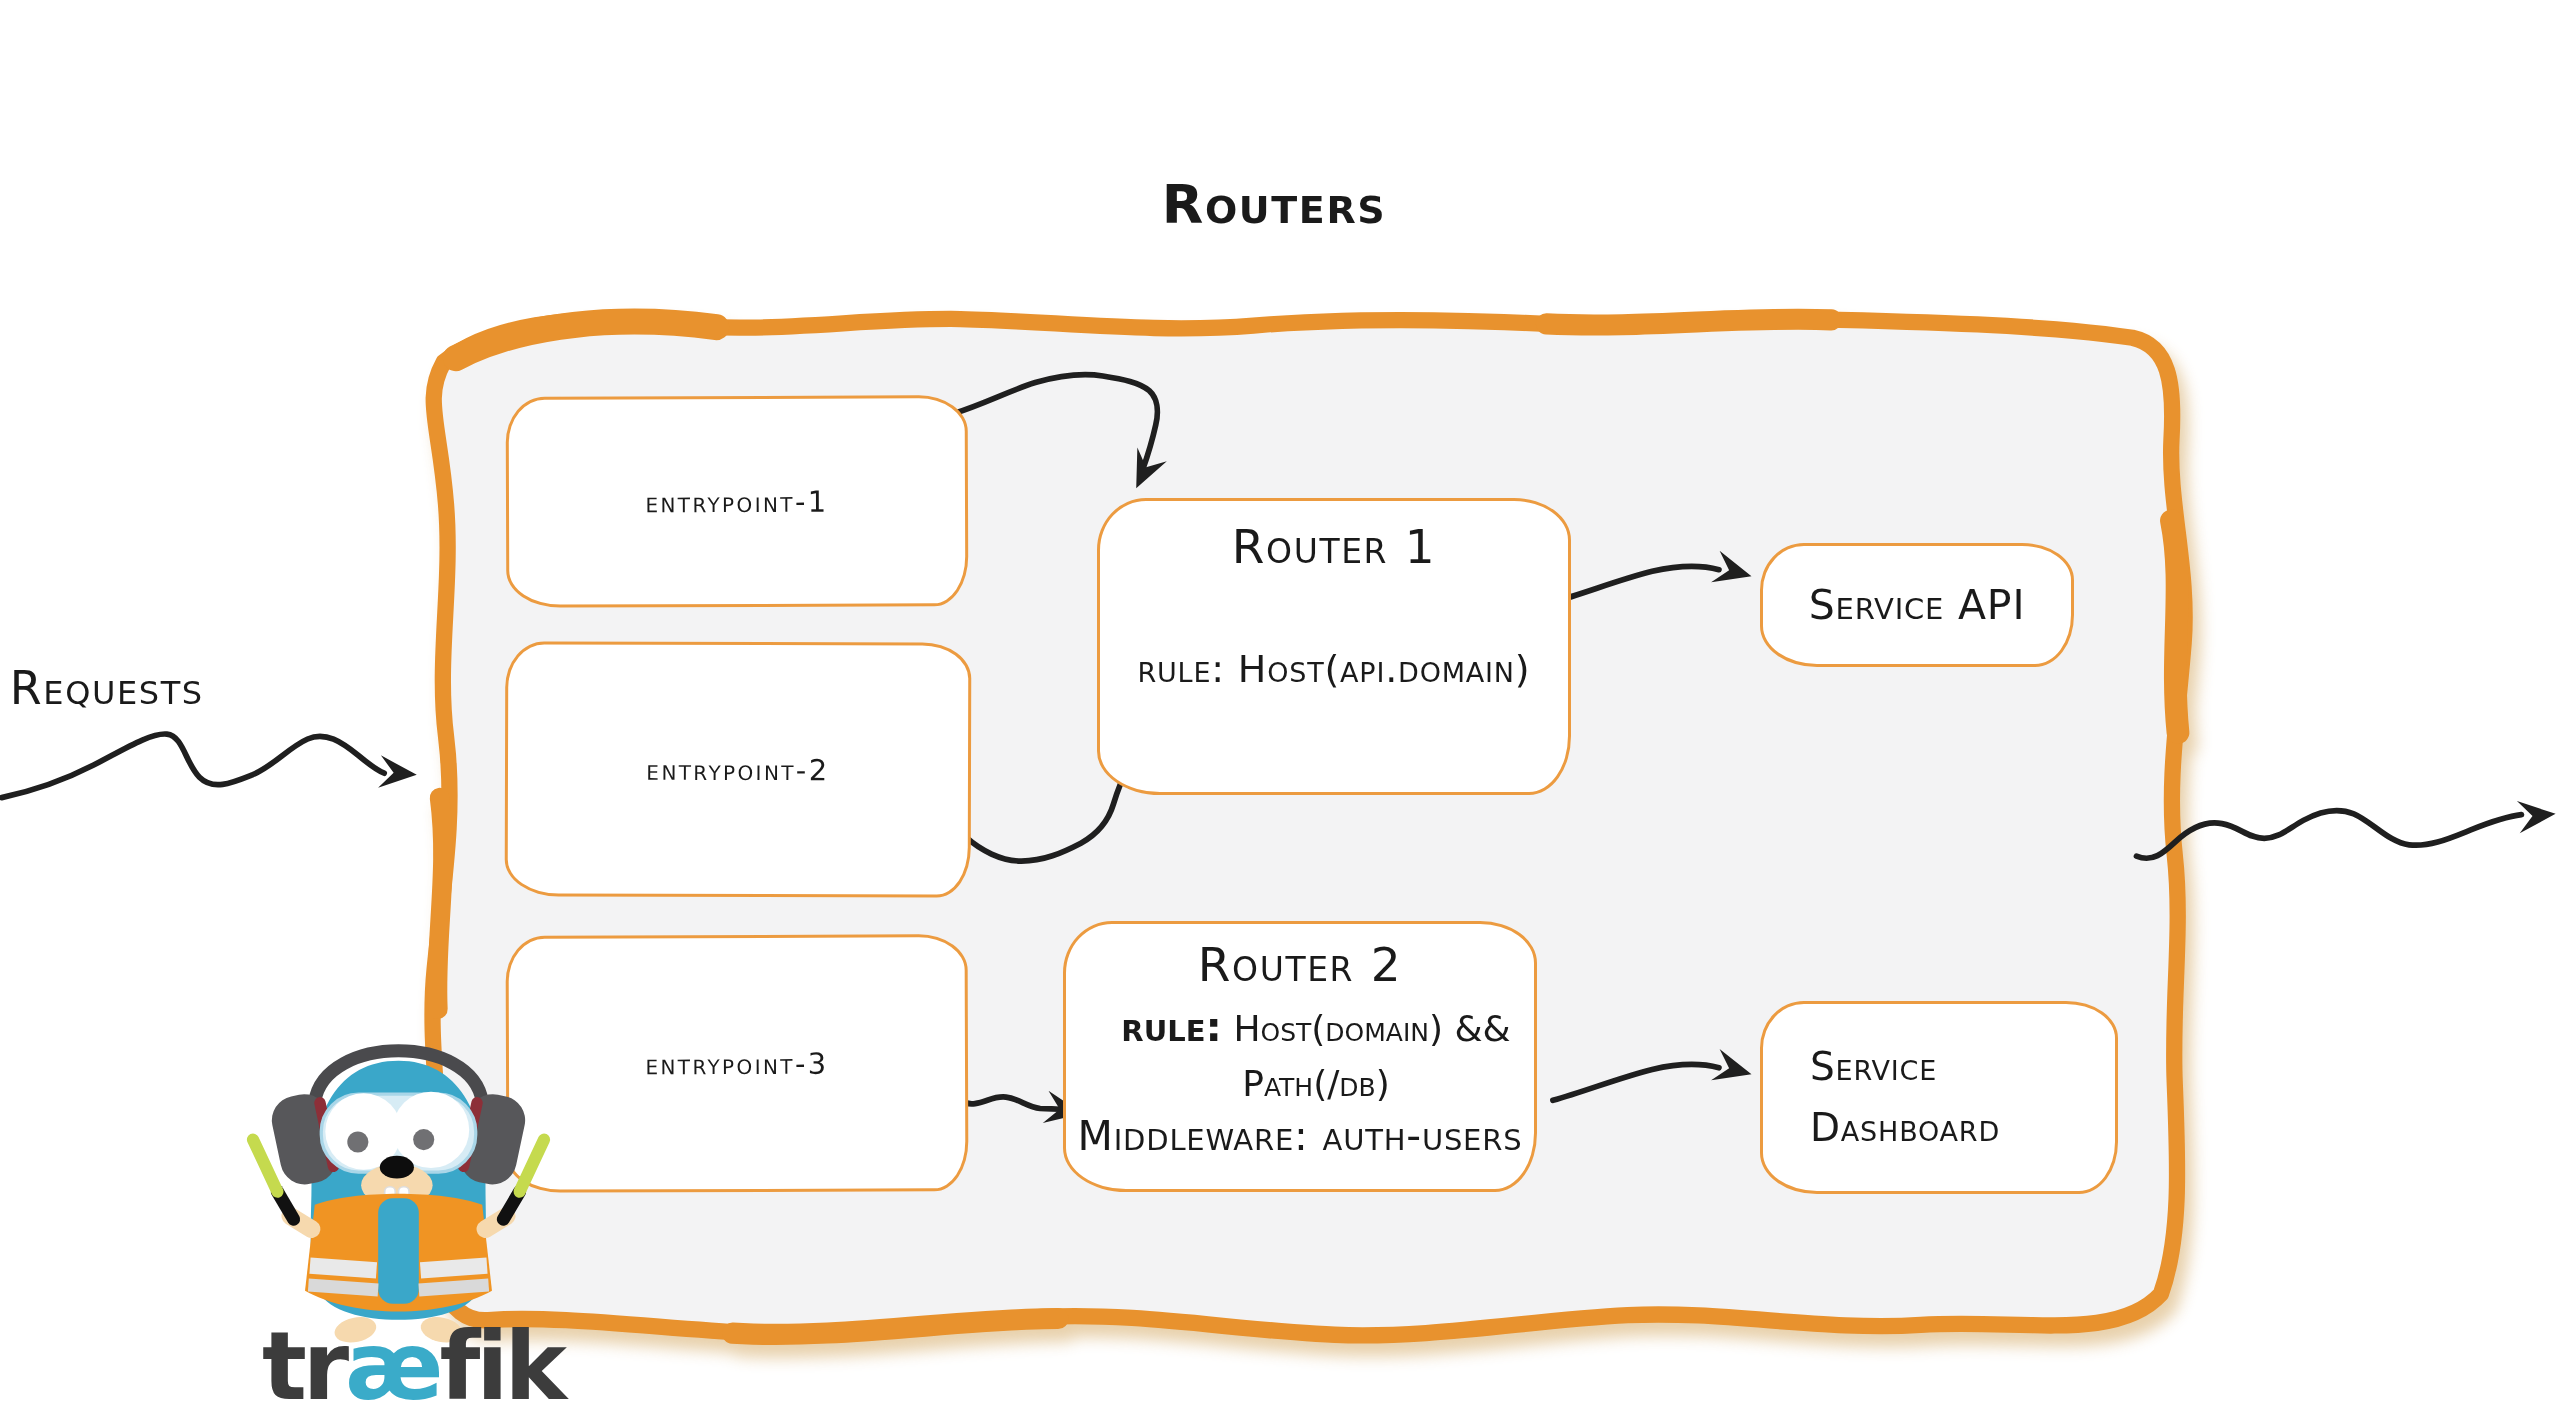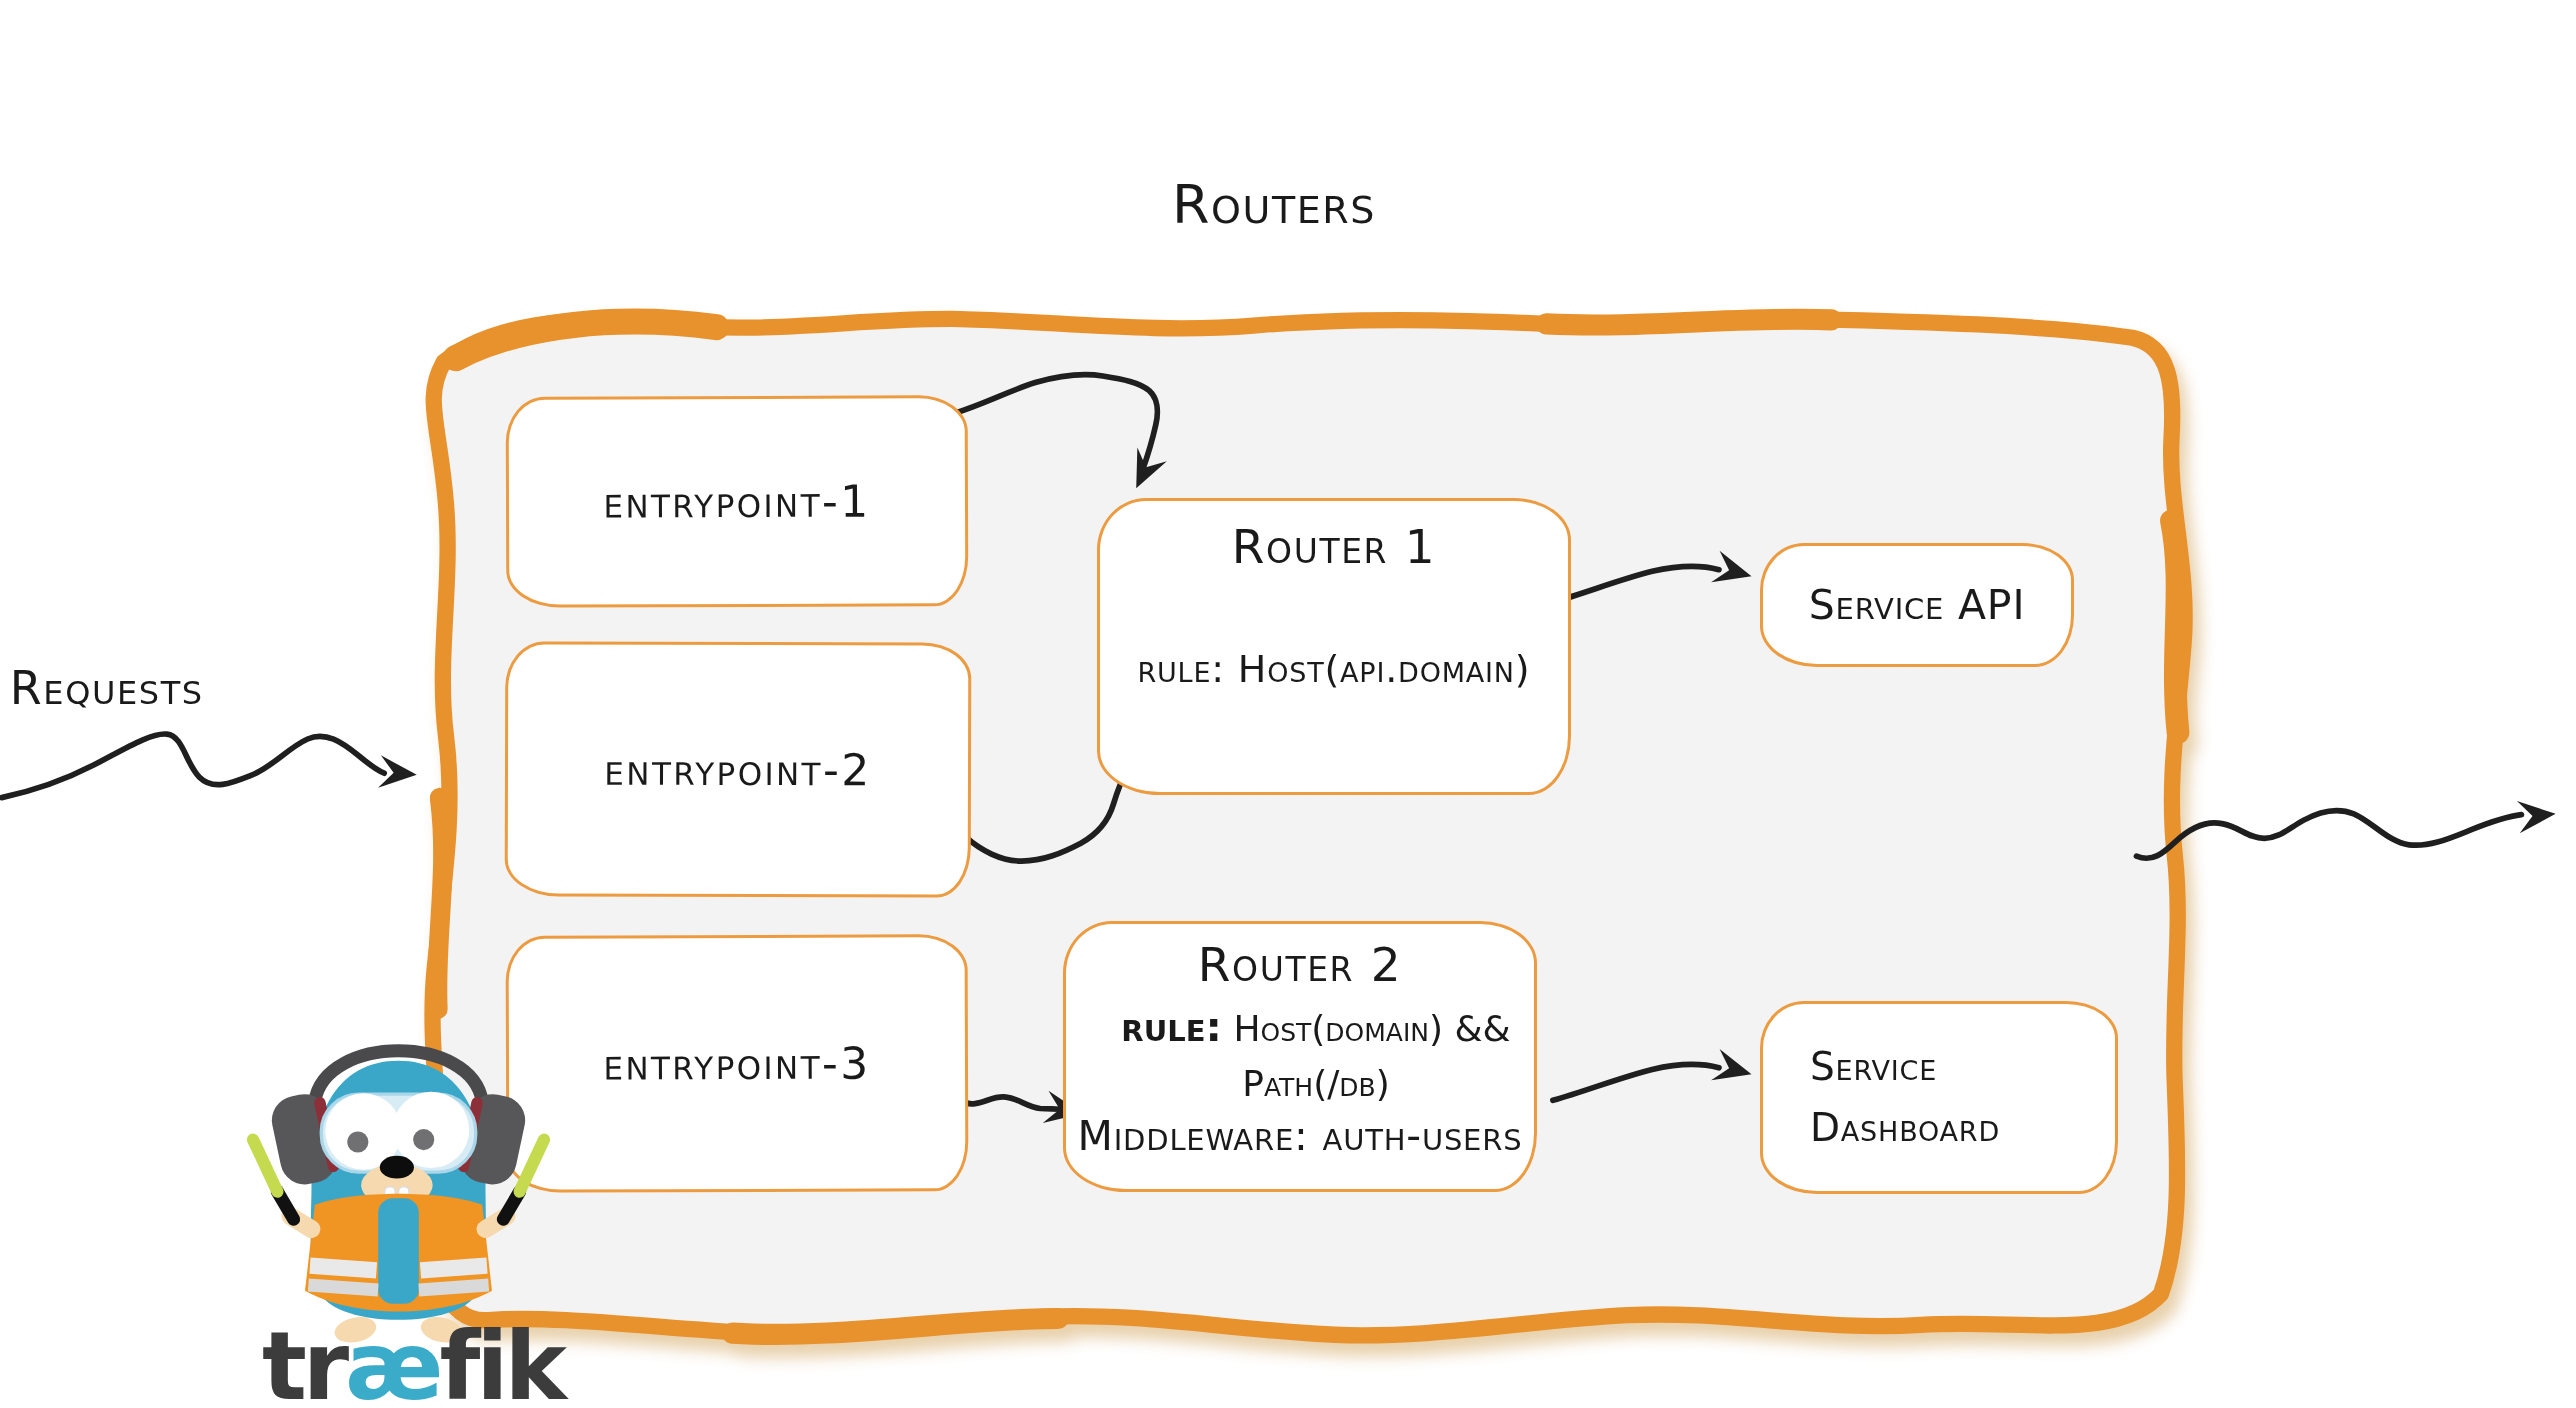--- a/index.html
+++ b/index.html
@@ -11,33 +11,33 @@
     font-family:"DejaVu Sans",sans-serif;
     color:#1a1a1a;
   }
   svg{position:absolute;left:0;top:0;}
   .art{width:2576px;height:1408px;}
   .frame-group{filter:drop-shadow(10px 16px 9px rgba(205,152,72,.45));}
   .abs{position:absolute;}
   .diagram-title{
     left:1103px;top:173px;width:342px;
     text-align:center;font-size:54px;letter-spacing:1.6px;
-    font-variant:small-caps;font-weight:400;
+    font-variant:small-caps;font-weight:700;
   }
   .box{
     position:absolute;background:#ffffff;
     border:3.3px solid #ec9b40;
     display:flex;flex-direction:column;align-items:center;justify-content:center;
     text-align:center;
   }
   .ep{border-radius:39px 49px 34px 54px / 46px 36px 50px 37px;transform:rotate(-.2deg);}
   .ep1{left:506px;top:396px;width:456px;height:205px;}
   .ep2{left:505px;top:642px;width:460px;height:249px;transform:rotate(.15deg);}
   .ep3{left:506px;top:935px;width:456px;height:251px;}
-  .ep-label{font-size:44px;letter-spacing:2.4px;font-variant:small-caps;}
+  .ep-label{font-size:29px;letter-spacing:2.4px;font-variant:small-caps;}
   .router{
     border-radius:49px 57px 42px 63px / 52px 42px 59px 44px;
     justify-content:flex-start;
   }
   .router1{left:1097px;top:498px;width:468px;height:273px;padding-top:18px;}
   .router2{left:1063px;top:921px;width:468px;height:252px;padding-top:13px;}
   .router-title{font-size:47px;font-variant:small-caps;letter-spacing:1.6px;line-height:1.2;text-align:center;}
   .router1 .router-rule{margin-top:72px;font-size:38px;font-variant:small-caps;letter-spacing:0.8px;}
   .router2 .rule-line{margin-top:4.9px;font-size:36px;font-variant:small-caps;letter-spacing:0;line-height:1.45;padding-left:32px;}
   .router2 .rule-line .rule-key{font-size:41px;font-weight:bold;}

